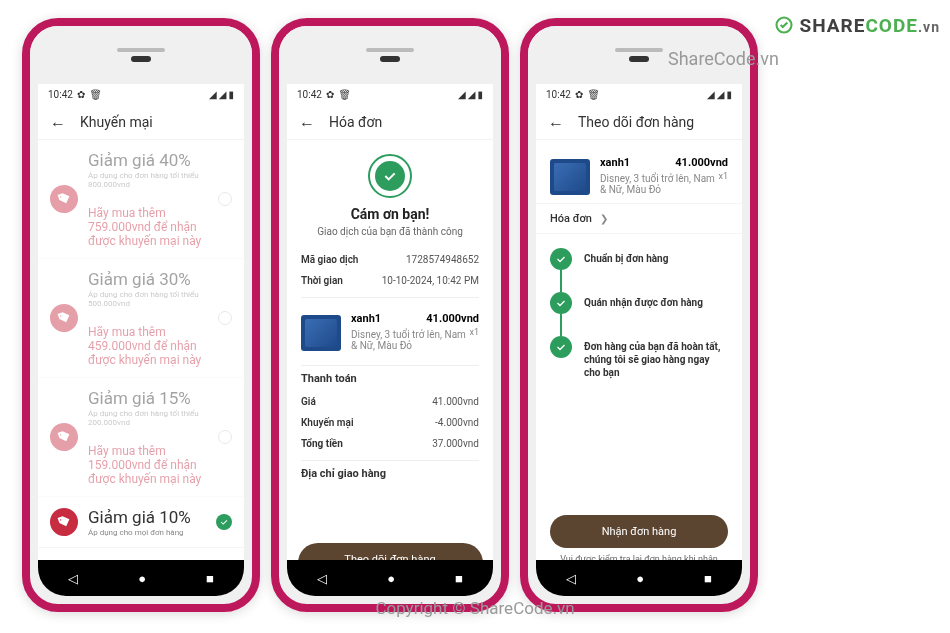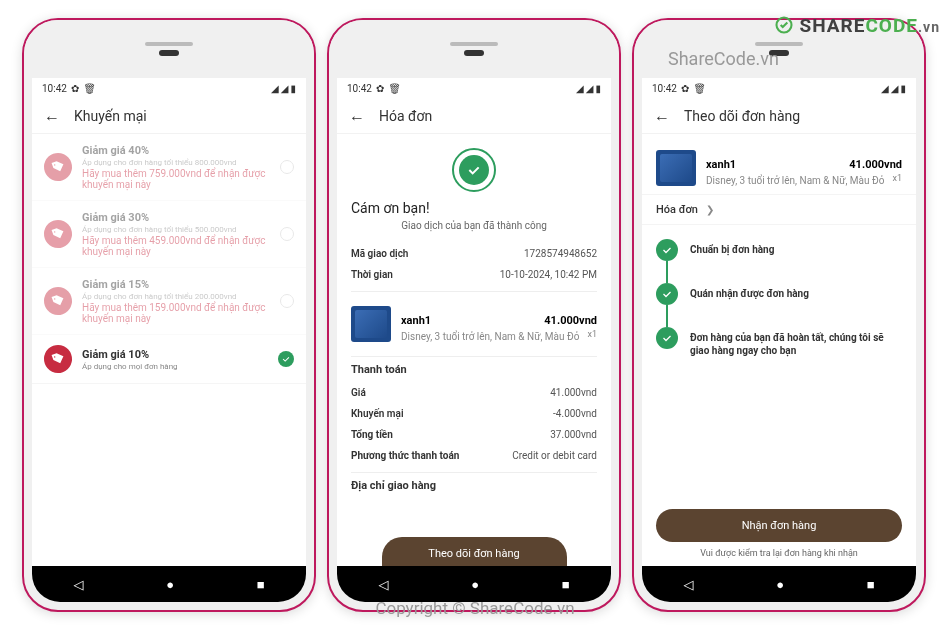--- a/index.html
+++ b/index.html
@@ -4,48 +4,48 @@
 <style>
 *{margin:0;padding:0;box-sizing:border-box;font-family:-apple-system,BlinkMacSystemFont,'Segoe UI',Roboto,Arial,sans-serif}
 body{background:#fff;width:950px;height:633px;position:relative;overflow:hidden}
 .watermark-tl{position:absolute;top:48px;left:668px;color:#999;font-size:18px;z-index:100}
 .watermark-br{position:absolute;top:14px;right:10px;z-index:100;font-size:19px;font-weight:700;letter-spacing:1px}
 .watermark-br .s{color:#404040}
 .watermark-br .c{color:#4caf50}
 .watermark-br .v{color:#666;font-size:14px}
 .copyright{position:absolute;bottom:15px;left:50%;transform:translateX(-50%);color:#999;font-size:17px;z-index:100}
 .phones{display:flex;gap:11px;padding:18px 22px}
-.phone{width:294px;height:594px;background:#f0f0f0;border-radius:36px;box-shadow:0 2px 12px rgba(0,0,0,.15);position:relative;overflow:hidden;border:2px solid #be185d}
+.phone{width:238px;height:594px;background:#f0f0f0;border-radius:36px;box-shadow:0 2px 12px rgba(0,0,0,.15);position:relative;overflow:hidden;border:8px solid #be185d}
 .bezel-top{height:58px;background:#f0f0f0;display:flex;flex-direction:column;align-items:center;justify-content:center;position:relative}
 .speaker{width:48px;height:4px;background:#bbb;border-radius:2px;margin-bottom:4px}
 .camera{width:20px;height:6px;background:#333;border-radius:3px}
 .screen{background:#fff;height:492px;position:relative;overflow:hidden;border-left:8px solid #f0f0f0;border-right:8px solid #f0f0f0}
 .status-bar{height:20px;display:flex;align-items:center;justify-content:space-between;padding:0 10px;font-size:10px;color:#333}
 .status-left{display:flex;align-items:center;gap:4px}
 .status-right{display:flex;align-items:center;gap:2px}
 .header{display:flex;align-items:center;padding:8px 12px;gap:14px;background:#fff;border-bottom:1px solid #f2f2f2}
 .back{font-size:16px;color:#333}
 .title{font-size:14px;color:#333}
 .content{padding:0;overflow:auto;height:calc(100% - 52px)}
 .promo{display:flex;align-items:center;padding:10px 12px;border-bottom:1px solid #f5f5f5;gap:10px;position:relative}
 .promo.faded{opacity:.45}
 .tag-icon{width:28px;height:28px;border-radius:50%;background:#c72c41;display:flex;align-items:center;justify-content:center;flex-shrink:0;transform:rotate(-20deg)}
 .tag-icon svg{width:16px;height:16px;fill:#fff}
 .promo-text{flex:1;min-width:0}
-.promo-title{font-size:11px;font-weight:700;color:#333}
+.promo-title{font-size:17px;font-weight:400;color:#333}
 .promo-sub{font-size:8px;color:#888;margin-top:1px}
-.promo-warn{font-size:10px;color:#c72c41;margin-top:1px}
+.promo-warn{font-size:12px;color:#c72c41;margin-top:17px}
 .radio{width:14px;height:14px;border:1.5px solid #ccc;border-radius:50%}
 .check-circle{width:16px;height:16px;border-radius:50%;background:#2d9d5e;display:flex;align-items:center;justify-content:center}
 .check-circle svg{width:10px;height:10px;fill:none;stroke:#fff;stroke-width:2.5}
 .receipt-wrap{padding:8px 14px}
 .big-check{width:44px;height:44px;border-radius:50%;border:2px solid #2d9d5e;display:flex;align-items:center;justify-content:center;margin:6px auto}
 .big-check-inner{width:30px;height:30px;border-radius:50%;background:#2d9d5e;display:flex;align-items:center;justify-content:center}
 .big-check-inner svg{width:16px;height:16px;fill:none;stroke:#fff;stroke-width:3}
-.thank{font-weight:400;font-size:14px;margin-top:8px;color:#222}
+.thank{text-align:center;font-weight:700;font-size:14px;margin-top:8px;color:#222}
 .sub{text-align:center;font-size:10px;color:#666;margin-top:4px;margin-bottom:12px}
 .row{display:flex;justify-content:space-between;font-size:10px;padding:5px 0;color:#333}
 .row .lbl{font-weight:600}
 .row .val{color:#555}
 .hr{border:none;border-top:1px solid #eee;margin:6px 0}
 .product{display:flex;gap:10px;padding:8px 0;align-items:flex-end}
 .thumb{width:40px;height:36px;background:#1e4a8a;border-radius:3px;position:relative;overflow:hidden}
 .thumb::after{content:'';position:absolute;inset:4px;background:linear-gradient(135deg,#3b6db5,#1e4a8a);border-radius:2px}
 .prod-info{flex:1}
 .prod-top{display:flex;justify-content:space-between}
@@ -235,24 +235,20 @@
                 <span class="val">41.000vnd</span>
               </div>
               <div class="row">
                 <span class="lbl">Khuyến mại</span>
                 <span class="val">-4.000vnd</span>
               </div>
               <div class="row">
                 <span class="lbl" style="font-weight:700">Tổng tiền</span>
                 <span class="val">37.000vnd</span>
               </div>
-              <div class="row">
-                <span class="lbl" style="font-weight:700">Phương thức thanh toán</span>
-                <span class="val">Credit or debit card</span>
-              </div>
             </div>
         <hr class="hr">
         <div class="section-title">Địa chỉ giao hàng</div>
       </div>
     </div>
     <div style="position:absolute;bottom:0;left:0;right:0">
       <div class="btn-brown-top">Theo dõi đơn hàng</div>
     </div>
   </div>
   <div class="nav-bar">

